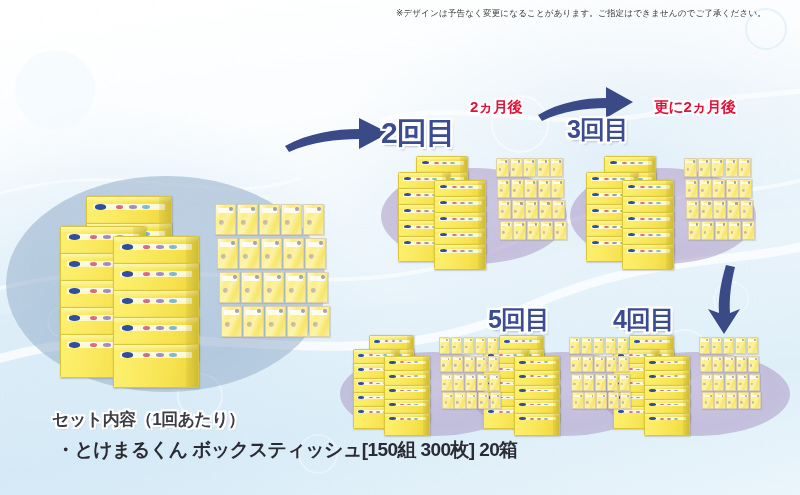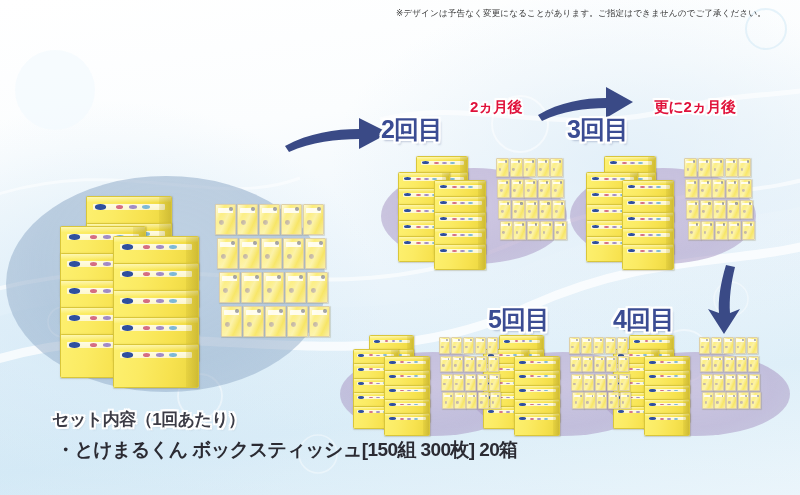--- a/index.html
+++ b/index.html
@@ -86,21 +86,21 @@
     white-space: nowrap;
     letter-spacing: -1px;
     user-select: none;
     text-shadow:
       -2.2px -2.2px 0 #fff,  2.2px -2.2px 0 #fff,
       -2.2px  2.2px 0 #fff,  2.2px  2.2px 0 #fff,
       -2.2px 0 0 #fff, 2.2px 0 0 #fff, 0 -2.2px 0 #fff, 0 2.2px 0 #fff,
        2.5px 2.5px 2px rgba(80,95,140,0.35);
   }
   .round-1 { left: 160px; top: 116px; font-size: 30px; }
-  .round-2 { left: 381px; top: 113px; font-size: 25px; }
+  .round-2 { left: 381px; top: 113px; font-size: 30px; }
   .round-3 { left: 567px; top: 113px; font-size: 25px; }
   .round-4 { left: 613px; top: 303px; font-size: 25px; }
   .round-5 { left: 488px; top: 303px; font-size: 25px; }
   .round-6 { left: 357px; top: 303px; font-size: 25px; }
 
   
   .interval-label {
     position: absolute;
     font-weight: bold;
     font-size: 15px;

